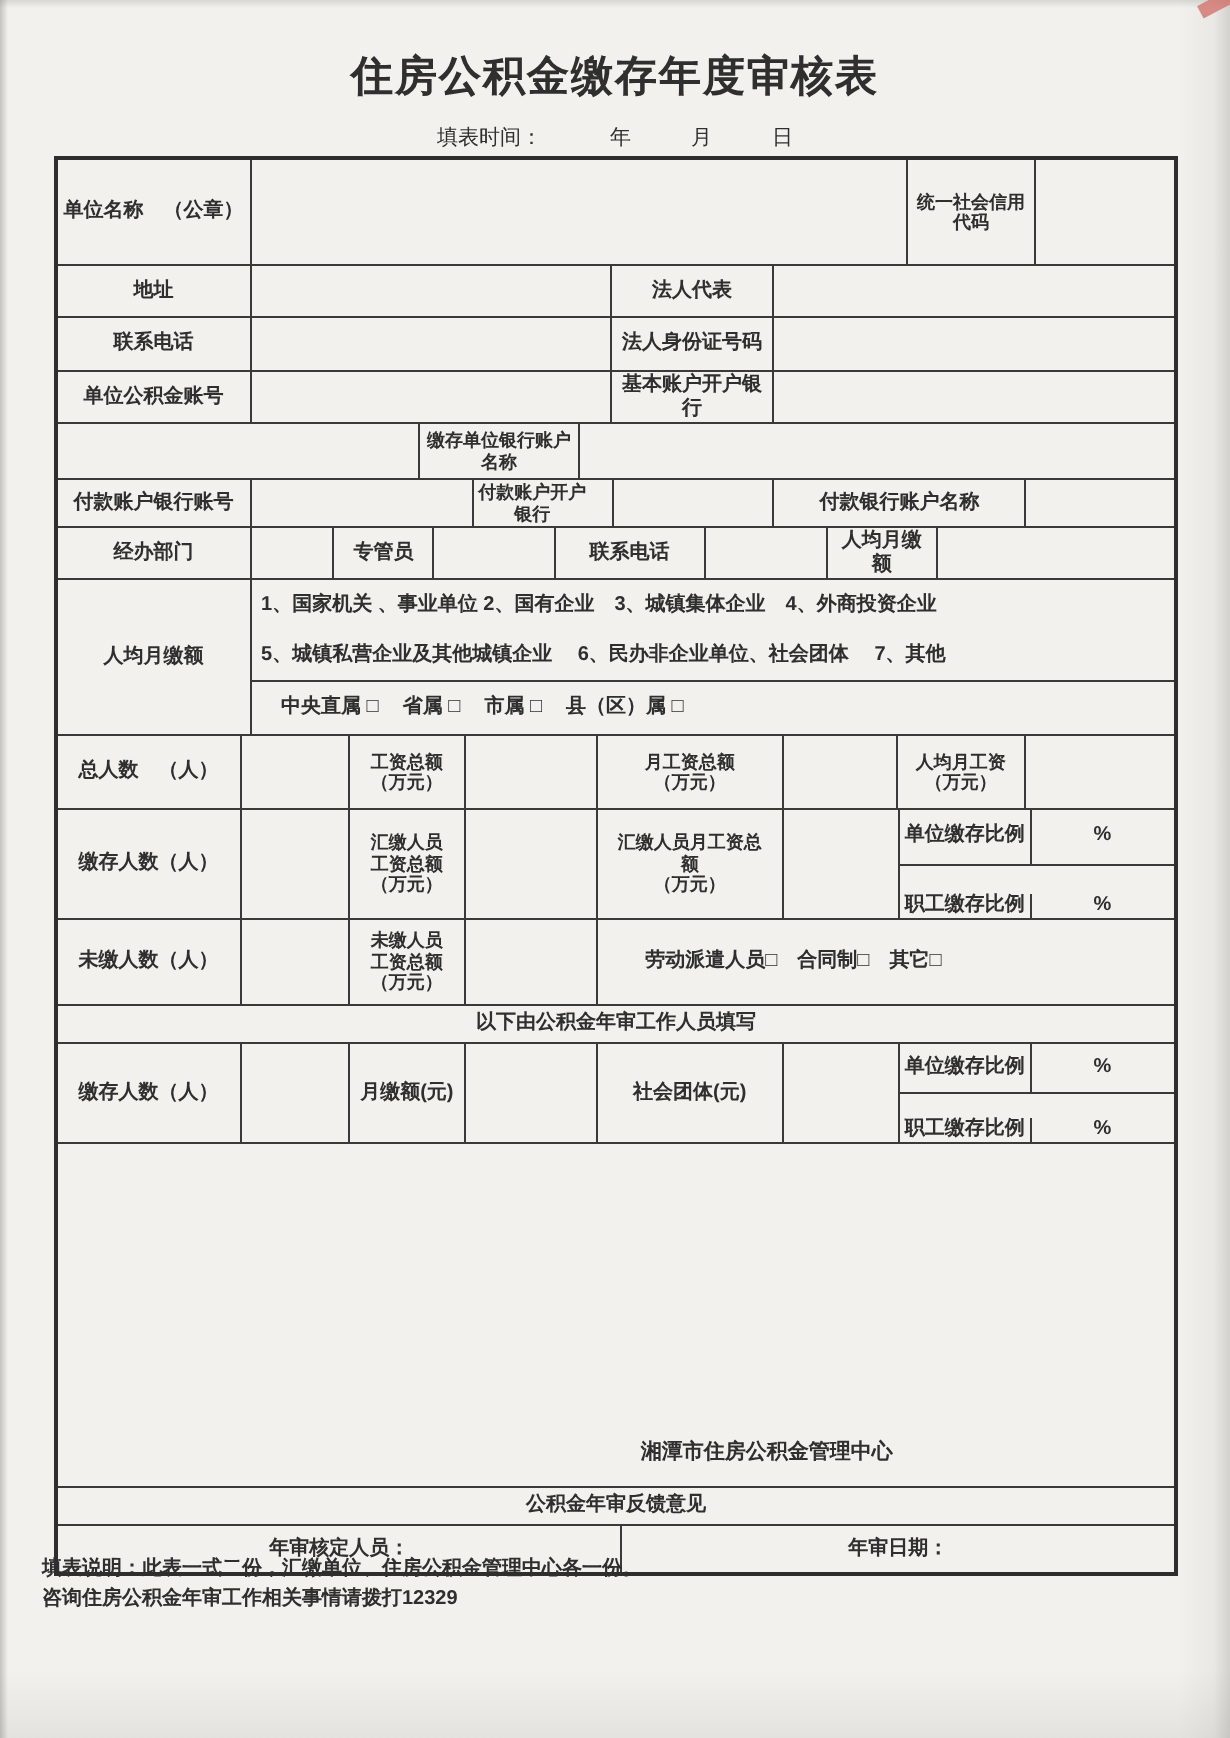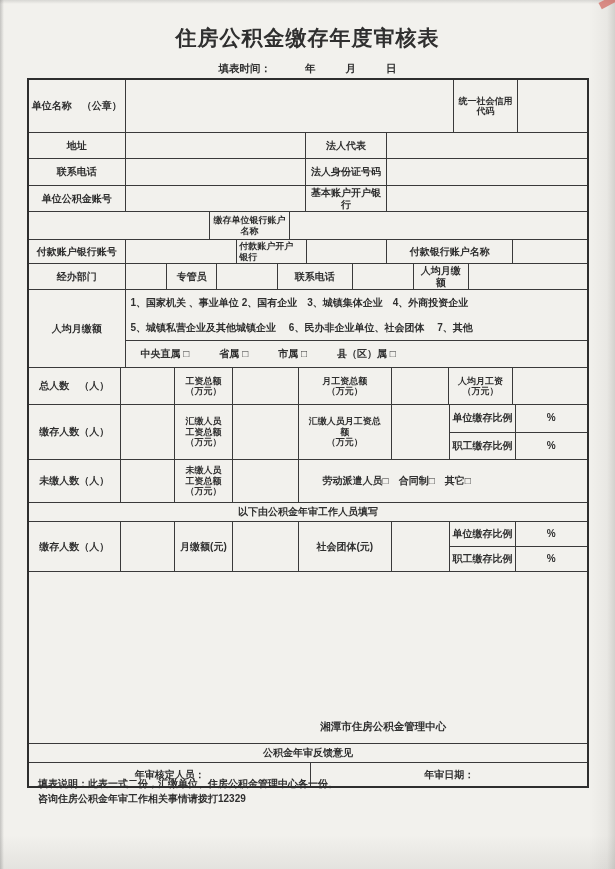--- a/index.html
+++ b/index.html
@@ -23,60 +23,60 @@
     position:absolute; top:-2px; right:-4px; width:20px; height:7px;
     background:#d3736c; opacity:.8; transform:rotate(-28deg);
   }
   .title {
     position:absolute; top:24px; left:0; right:0;
     text-align:center; font-size:21px; font-weight:bold; letter-spacing:1px;
   }
   .filltime {
     position:absolute; top:62px; left:0; right:0;
     display:flex; justify-content:center; align-items:center;
-    font-size:10.5px; font-weight:bold;
+    font-size:10.5px; font-weight:normal;
   }
   .filltime .yr { margin-left:34px; }
   .filltime .mo { margin-left:30px; }
   .filltime .dy { margin-left:30px; }
 
   .tbl {
     position:absolute; left:27px; top:78px; width:562px;
     border:2px solid #2e2e2e;
     display:flex; flex-direction:column;
     font-size:10px; font-weight:bold; line-height:1.2;
   }
   .row { display:flex; border-bottom:1px solid #3a3a3a; flex:none; align-items:stretch; }
   .row.last { border-bottom:none; }
   .c {
     border-right:1px solid #3a3a3a;
     display:flex; align-items:center; justify-content:center;
     text-align:center; white-space:pre-line; padding:1px 2px; overflow:hidden;
   }
   .ce { border-right:none; }
   .small { font-size:9px; line-height:1.15; }
-  .leftal { justify-content:flex-start; text-align:left; }
+  .leftal { justify-content:flex-start; text-align:center; }
 
   .rcol { display:flex; flex-direction:column; align-items:stretch; padding:0; }
   .optline { flex:1; display:flex; align-items:center; padding-left:5px; text-align:left; }
   .affline { height:27px; border-top:1px solid #3a3a3a; display:flex; align-items:center; padding-left:15px; }
-  .affline span { margin-right:30px; }
+  .affline span { margin-right:12px; }
 
   .split { flex-direction:column; align-items:stretch; padding:0; }
   .srow { display:flex; flex:1; border-bottom:1px solid #3a3a3a; min-height:0; }
-  .srow:last-child { border-bottom:none; }
+  .srow:last-child { border-bottom:none;align-items:flex-end; }
   .sl { width:47.8%; border-right:1px solid #3a3a3a; display:flex; align-items:center; justify-content:center; text-align:center; }
   .sv { flex:1; display:flex; align-items:center; justify-content:center; }
 
   .bigbox { position:relative; }
   .center-name {
     position:absolute; left:63.5%; bottom:10px; transform:translateX(-50%);
     white-space:nowrap; font-size:10.5px;
   }
-  .note { position:absolute; left:38px; font-size:10px; font-weight:bold; }
+  .note { position:absolute; left:21px; font-size:10px; font-weight:bold; }
   .note1 { top:777px; }
   .note2 { top:792px; }
 </style>
 </head>
 <body>
 
 <div class="paper">
   <div class="corner-mark"></div>
 
   <div class="title">住房公积金缴存年度审核表</div>

